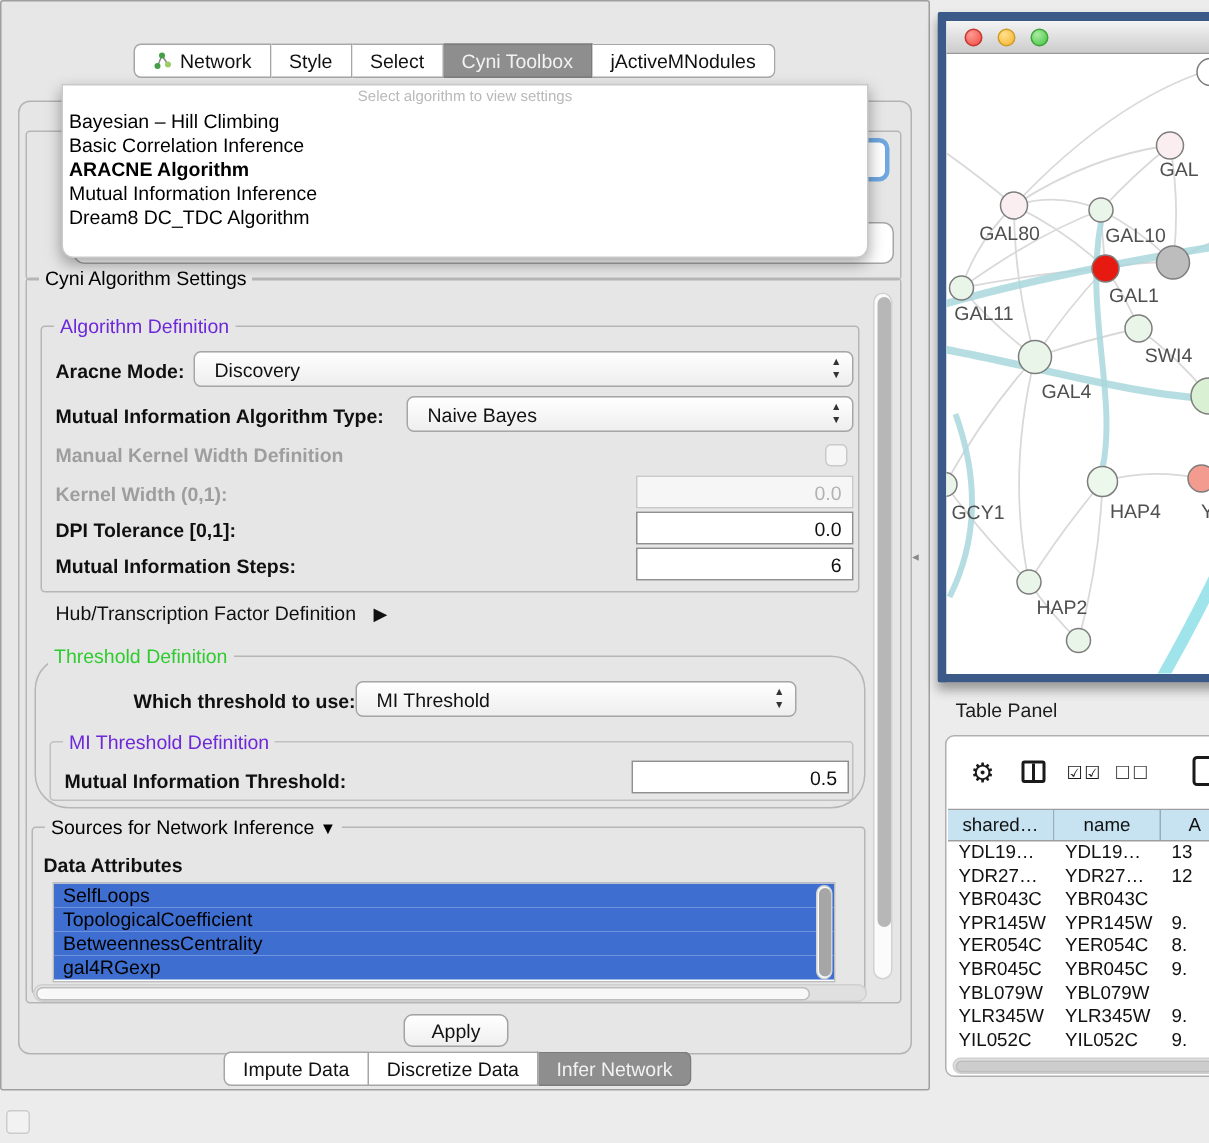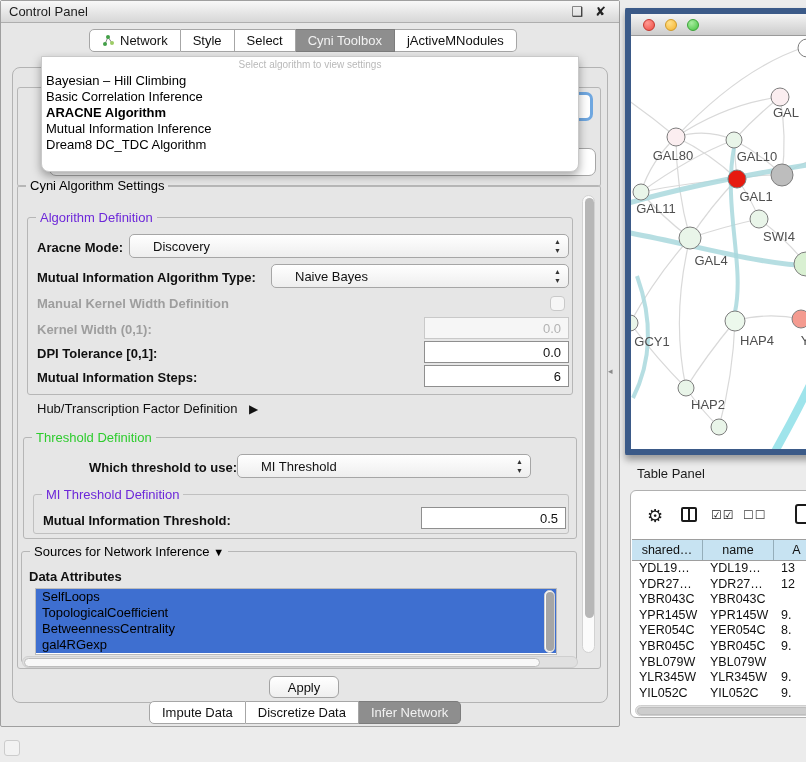--- a/index.html
+++ b/index.html
@@ -32,21 +32,21 @@
   .gtitle { position:absolute; top:-8px; left:8px; background:#e6e6e6;
     padding:0 4px; font-size:13px; white-space:nowrap; }
   .gtitle.blue { color:#6d28d9; }
   .gtitle.green { color:#2ecc2e; }
 
   .flabel { position:absolute; font-size:13px; font-weight:bold; color:#101010; white-space:nowrap; }
   .flabel.dis { color:#9e9e9e; }
 
   .combo { position:absolute; background:linear-gradient(#ffffff,#eeeeee);
     border:1px solid #a6a6a6; border-radius:5px; height:24px;
-    font-size:13px; color:#111; display:flex; align-items:center; padding-left:23px; }
+    font-size:13px; color:#111; display:flex; align-items:center; padding-left:13px; }
   .combo .arr { position:absolute; right:7px; top:2px; display:flex; flex-direction:column;
     font-size:7px; line-height:9px; color:#333; letter-spacing:0; }
 
   .tfield { position:absolute; background:#ffffff; border:1px solid #8f8f8f; height:22px;
     font-size:13px; color:#111; display:flex; align-items:center;
     justify-content:flex-end; padding-right:7px; }
   .tfield.dis { background:#f6f6f6; border-color:#c9c9c9; color:#b2b2b2; }
 
   
   #algo-overlay { left:40px; top:55px; width:538px; height:116px; background:#ffffff;
@@ -88,25 +88,20 @@
   .hdr-row { display:flex; height:22px; border-top:1px solid #9e9e9e; border-bottom:1px solid #9e9e9e; }
   .hdr-cell { background:#c7e3f2; border-right:1px solid #95aeba; font-size:12.5px; color:#111;
     display:flex; align-items:center; justify-content:center; overflow:hidden; white-space:nowrap; }
   .t-row { display:flex; height:15.6px; }
   .t-cell { font-size:12.5px; color:#111; padding-left:7px; overflow:hidden; white-space:nowrap; }
 </style>
 </head>
 <body>
 
 <div id="cpanel" class="abs">
-  <div id="cpanel-titlebar" class="abs">
-    <span id="cpanel-title" class="abs">Control Panel</span>
-    <span class="abs win-btn" style="right:36px;">❑</span>
-    <span class="abs win-btn" style="right:13px;">✘</span>
-  </div>
 
   <div class="abs" style="left:88px; top:28px;">
     <div class="seg" id="top-tabs">
         <div class="tab">
           <svg width="13" height="13" viewBox="0 0 13 13">
             <line x1="3" y1="10" x2="6" y2="3" stroke="#888" stroke-width="1"></line>
             <line x1="6" y1="3" x2="10" y2="9" stroke="#888" stroke-width="1"></line>
             <circle cx="3" cy="10" r="2" fill="#43a047"></circle>
             <circle cx="6" cy="3" r="2" fill="#43a047"></circle>
             <circle cx="10" cy="9" r="2" fill="#9ccc65"></circle>
@@ -190,21 +185,21 @@
   <span class="flabel" style="left:36px; top:369px;">Mutual Information Steps:</span>
   <div class="tfield" style="left:423px; top:364px; width:145px;">
     <span>6</span>
   </div>
 
   <span class="abs" style="left:36px; top:400px; font-size:13px; color:#111;">
     <span>Hub/Transcription Factor Definition</span>
     <span style="margin-left:8px; font-size:12px;">▶</span>
   </span>
 
-  <div class="group" style="left:22px; top:436px; width:554px; height:102px;">
+  <div class="group" style="left:22px; top:436px; width:554px; height:102px;border-radius:23px;">
     <span class="gtitle green">Threshold Definition</span>
   </div>
 
   <span class="flabel" style="left:88px; top:459px;">Which threshold to use:</span>
   <div class="combo" style="left:236px; top:453px; width:294px;">
     <span>MI Threshold</span>
     <span class="arr">
         <span>▲</span>
         <span>▼</span>
       </span>

